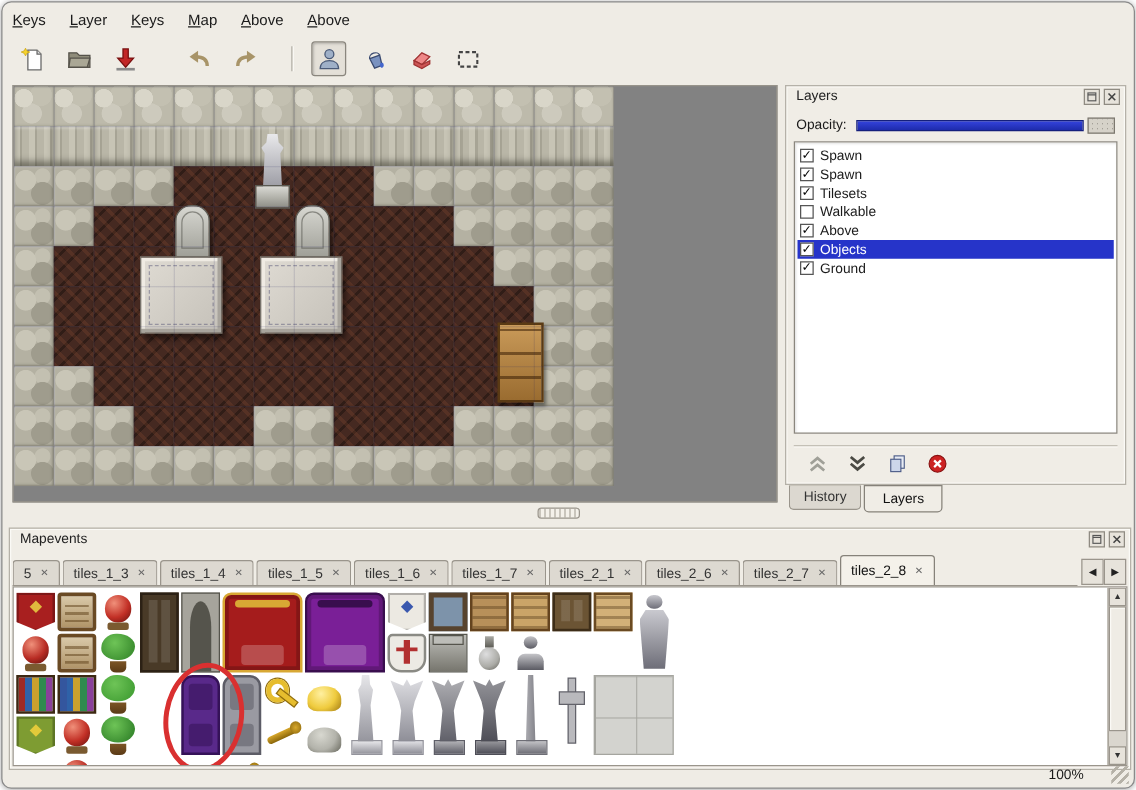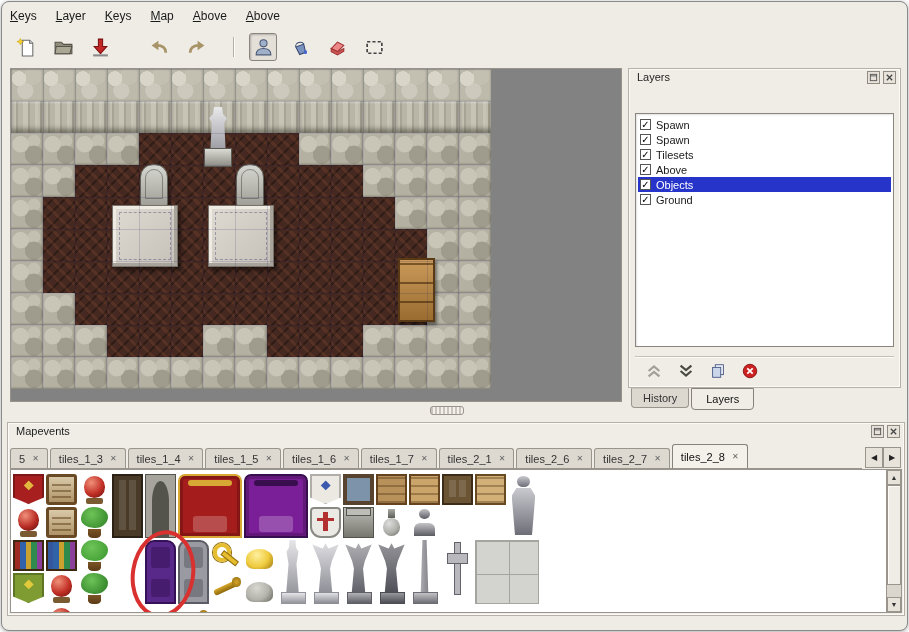--- a/index.html
+++ b/index.html
@@ -377,32 +377,43 @@
             <rect x="1.5" y="1.5" width="7" height="7" fill="none" stroke="#555"></rect>
             <path d="M1.5 3.2h7" stroke="#555"></path>
           </svg>
         </div>
       <div class="pbtn">
           <svg viewBox="0 0 10 10">
             <path d="M2 2l6 6M8 2l-6 6" stroke="#444" stroke-width="1.4"></path>
           </svg>
         </div>
     </div>
+    <div class="op-row">
+      <span>Opacity:</span>
+      <div class="slider">
+        <div class="slider-fill"></div>
+        <div class="slider-handle"></div>
+      </div>
+    </div>
     <div class="layers-list">
         <div class="lrow">
           <span class="cb">✓</span>
           <span class="llabel">Spawn</span>
         </div>
         <div class="lrow">
           <span class="cb">✓</span>
           <span class="llabel">Spawn</span>
         </div>
         <div class="lrow">
           <span class="cb">✓</span>
           <span class="llabel">Tilesets</span>
+        </div>
+        <div class="lrow">
+          <span class="cb"></span>
+          <span class="llabel">Walkable</span>
         </div>
         <div class="lrow">
           <span class="cb">✓</span>
           <span class="llabel">Above</span>
         </div>
         <div class="lrow selected">
           <span class="cb">✓</span>
           <span class="llabel">Objects</span>
         </div>
         <div class="lrow">
@@ -559,14 +570,18 @@
             <span>▲</span>
           </div>
         <div class="sb-thumb"></div>
         <div class="sb-btn down">
             <span>▼</span>
           </div>
       </div>
     </div>
   </div>
 
+  <div id="statusbar">
+    <span class="zoom">100%</span>
+    <div class="rgrip"></div>
+  </div>
 
 </div>
 
 </body></html>

